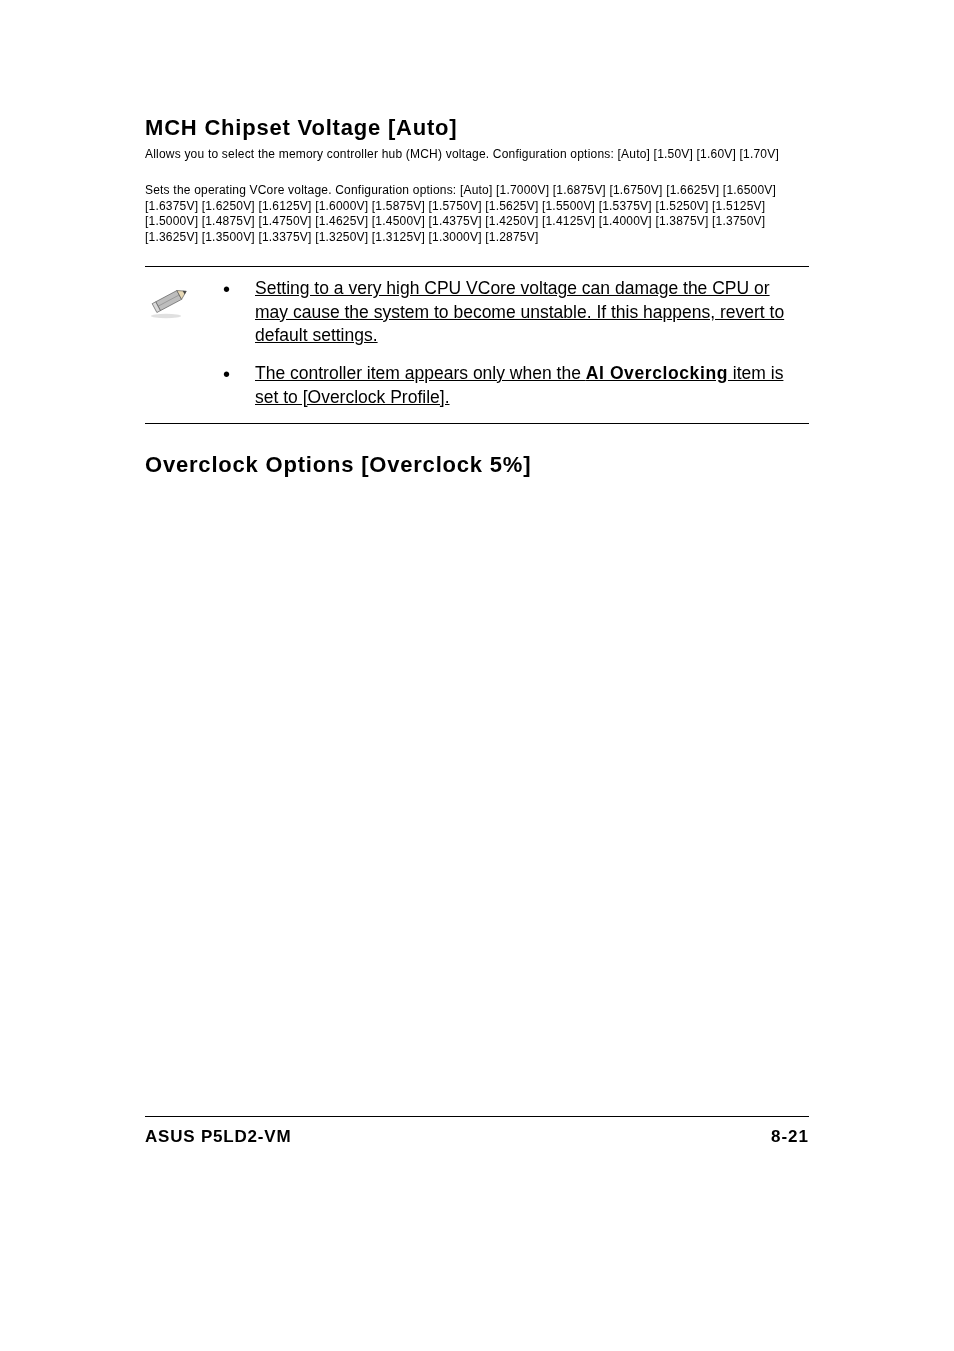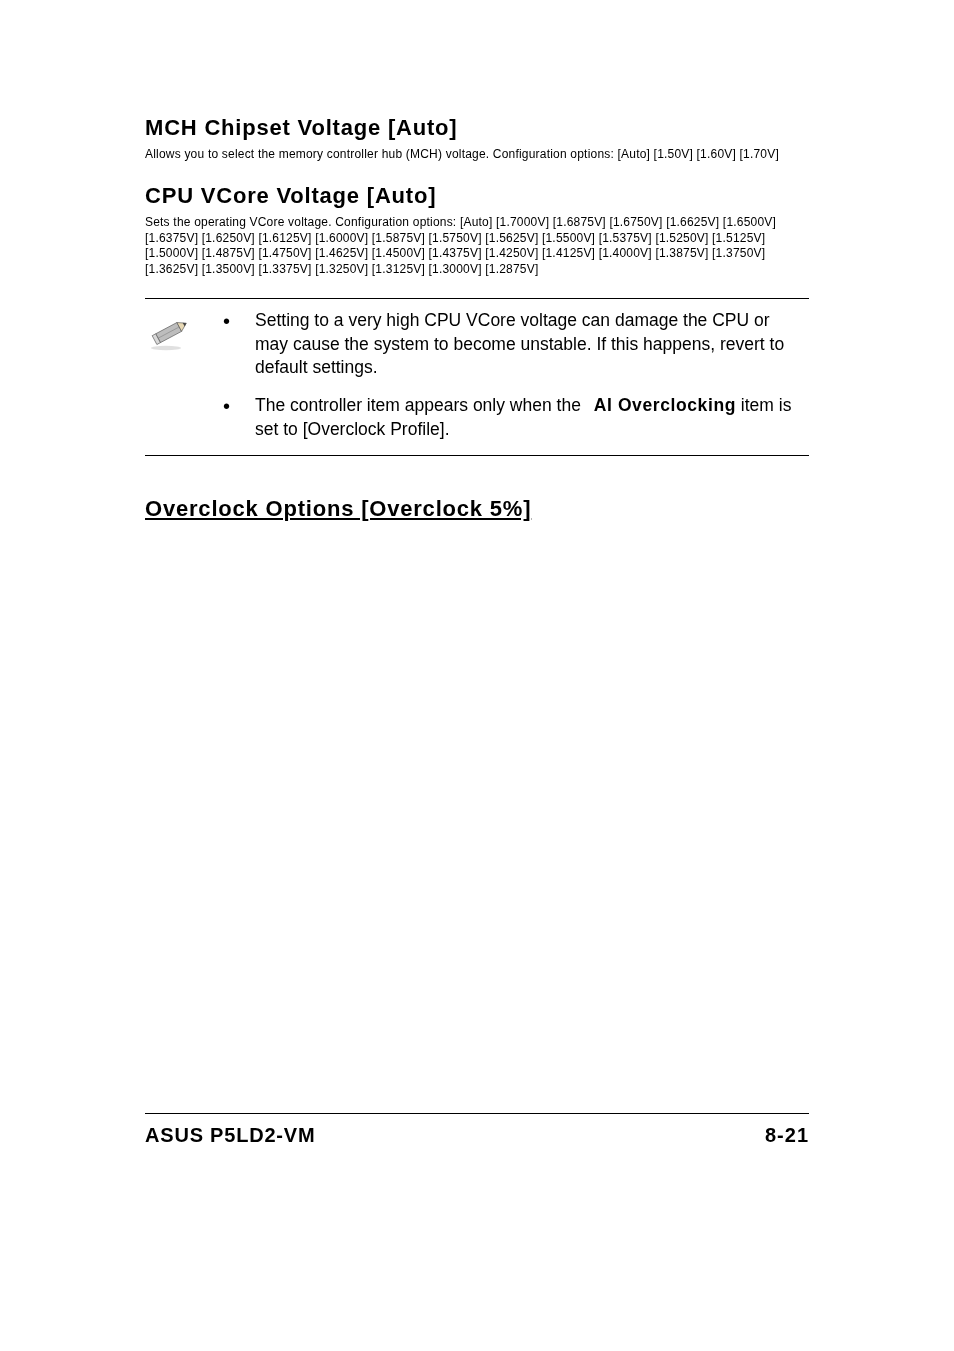--- a/index.html
+++ b/index.html
@@ -7,40 +7,39 @@
   .page { position: relative; width: 954px; height: 1257px; padding: 115px 145px 0 145px; }
   h2 { font-size: 22px; font-weight: 900; letter-spacing: 0.8px; margin-bottom: 6px; }
   .para { font-size: 12px; line-height: 1.32; margin-bottom: 20px; letter-spacing: 0.2px; }
   .section2 { margin-top: 14px; }
   .note-box { border-top: 1px solid #000; border-bottom: 1px solid #000; margin-top: 8px; padding: 10px 0 12px 0; display: flex; }
   .note-icon-col { width: 78px; flex: 0 0 78px; padding-top: 4px; padding-left: 2px; }
   .note-content { flex: 1; padding-right: 6px; }
   .note-item { display: flex; font-size: 17.5px; line-height: 1.35; margin-bottom: 14px; }
   .note-item:last-child { margin-bottom: 2px; }
   .bullet { width: 32px; flex: 0 0 32px; font-size: 20px; line-height: 1; padding-top: 2px; }
-  .bullet-text { flex: 1; }
-  .bold { font-weight: 900; letter-spacing: 0.6px; margin-left: 8px; }
-  .section3 { margin-top: 40px; text-decoration: underline; }
-  .footer { position: absolute; left: 145px; right: 145px; bottom: 110px; border-top: 1px solid #000; padding-top: 10px; display: flex; justify-content: space-between; font-size: 20px; }
+  .bullet-text { flex: 1; text-decoration: underline; }
+  .bold { font-weight: 900; letter-spacing: 0.6px; }
+  .section3 { margin-top: 28px; }
+  .footer { position: absolute; left: 145px; right: 145px; bottom: 110px; border-top: 1px solid #000; padding-top: 10px; display: flex; justify-content: space-between; font-size: 17px; }
   .footer .left { font-weight: 900; letter-spacing: 0.8px; }
   .footer .right { font-weight: 900; letter-spacing: 1px; }
   svg.pencil { width: 46px; height: 40px; }
 </style>
 </head>
 <body>
 
 <div class="page">
 
   <div class="section1">
     <h2>MCH Chipset Voltage [Auto]</h2>
     <p class="para">Allows you to select the memory controller hub (MCH) voltage. Configuration options: [Auto] [1.50V] [1.60V] [1.70V]</p>
   </div>
 
   <div class="section2">
-    <h2>CPU VCore Voltage [Auto]</h2>
     <p class="para">Sets the operating VCore voltage. Configuration options: [Auto] [1.7000V] [1.6875V] [1.6750V] [1.6625V] [1.6500V] [1.6375V] [1.6250V] [1.6125V] [1.6000V] [1.5875V] [1.5750V] [1.5625V] [1.5500V] [1.5375V] [1.5250V] [1.5125V] [1.5000V] [1.4875V] [1.4750V] [1.4625V] [1.4500V] [1.4375V] [1.4250V] [1.4125V] [1.4000V] [1.3875V] [1.3750V] [1.3625V] [1.3500V] [1.3375V] [1.3250V] [1.3125V] [1.3000V] [1.2875V]</p>
   </div>
 
   <div class="note-box">
     <div class="note-icon-col">
       <span>
         <svg class="pencil" viewBox="0 0 46 40">
           <g transform="rotate(-28 23 20)">
             <rect x="10" y="14" width="24" height="10" fill="#bdbdbd" stroke="#555" stroke-width="0.6"></rect>
             <line x1="10" y1="19" x2="34" y2="19" stroke="#888" stroke-width="0.6"></line>

